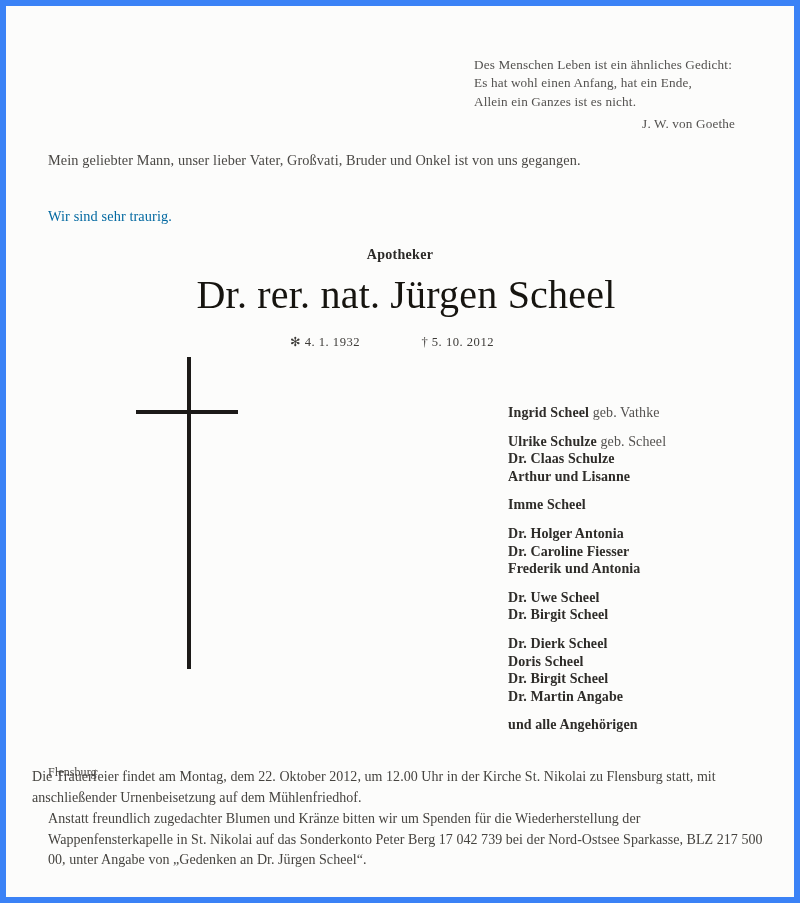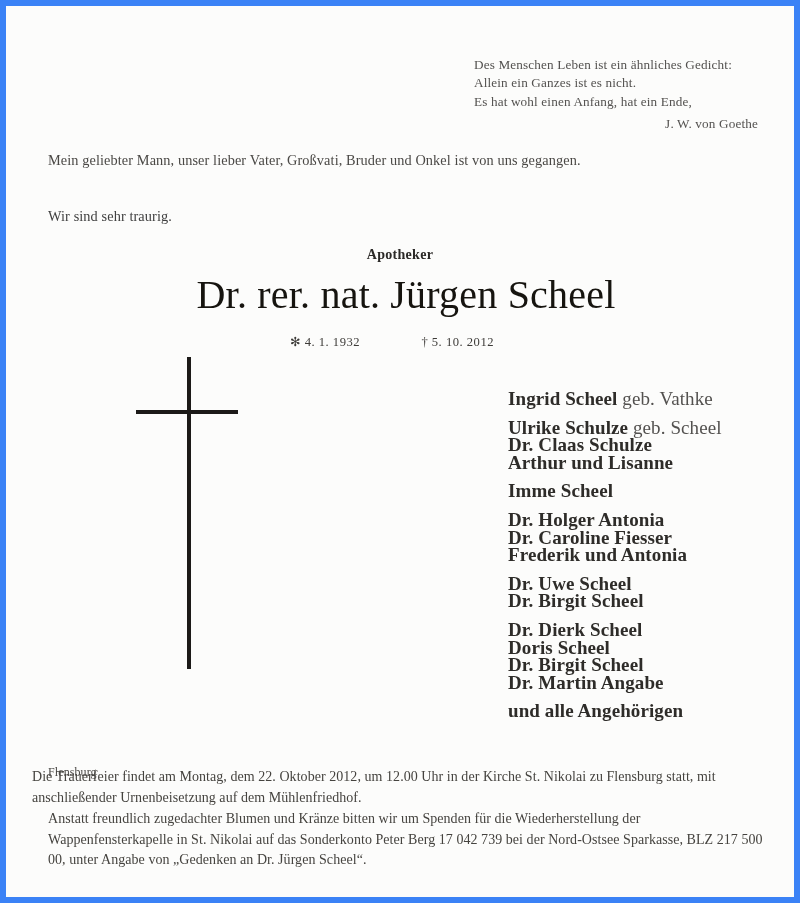--- a/index.html
+++ b/index.html
@@ -32,21 +32,21 @@
     top: 50px;
     width: 300px;
     color: #53514f;
     font-size: 13.2px;
     line-height: 18.3px;
     letter-spacing: 0.15px;
   }
   .epigraph-line { white-space: nowrap; }
   .epigraph-author {
     position: absolute;
-    left: 468px;
+    left: 445px;
     top: 110px;
     width: 284px;
     text-align: right;
     color: #53514f;
     font-size: 13.2px;
     letter-spacing: 0.15px;
   }
 
   
   .intro-1 {
@@ -56,21 +56,21 @@
     font-size: 14.3px;
     color: #4a4845;
     letter-spacing: 0.1px;
     white-space: nowrap;
   }
   .intro-2 {
     position: absolute;
     left: 42px;
     top: 202px;
     font-size: 14.3px;
-    color: #404040;
+    color: #0369a1;
     letter-spacing: 0.1px;
     white-space: nowrap;
   }
 
   
   .profession {
     position: absolute;
     left: 0;
     right: 0;
     top: 241px;
@@ -120,24 +120,24 @@
     top: 404px;
     width: 102px;
     height: 4px;
     background: #1c1a18;
   }
 
   
   .survivors {
     position: absolute;
     left: 502px;
-    top: 384px;
+    top: 398px;
     width: 280px;
     color: #2e2c29;
-    font-size: 19px;
+    font-size: 14px;
     font-family: Liberation Serif, serif;
   }
   .sv-group { margin-bottom: 11px; }
   .sv-group:last-child { margin-bottom: 8px; }
   .sv-line {
     font-weight: bold;
     line-height: 17.6px;
     letter-spacing: 0.1px;
     white-space: nowrap;
   }
@@ -178,22 +178,22 @@
   }
 </style>
 </head>
 <body>
 
 <div class="page">
   <div class="sheet">
 
     <div class="epigraph">
       <div class="epigraph-line">Des Menschen Leben ist ein  ähnliches Gedicht:</div>
+      <div class="epigraph-line">Es hat wohl einen Anfang, hat ein Ende,</div>
       <div class="epigraph-line">Allein ein Ganzes ist es nicht.</div>
-      <div class="epigraph-line">Es hat wohl einen Anfang, hat ein Ende,</div>
     </div>
     <div class="epigraph-author">J. W. von Goethe</div>
 
     <div class="intro-1">Mein geliebter Mann, unser lieber Vater, Großvati, Bruder und Onkel ist von uns gegangen.</div>
     <div class="intro-2">Wir sind sehr traurig.</div>
 
     <div class="profession">Apotheker</div>
     <div class="fullname">Dr. rer. nat. Jürgen Scheel</div>
     <div class="dates">
       <span>✻ 4. 1. 1932</span>

